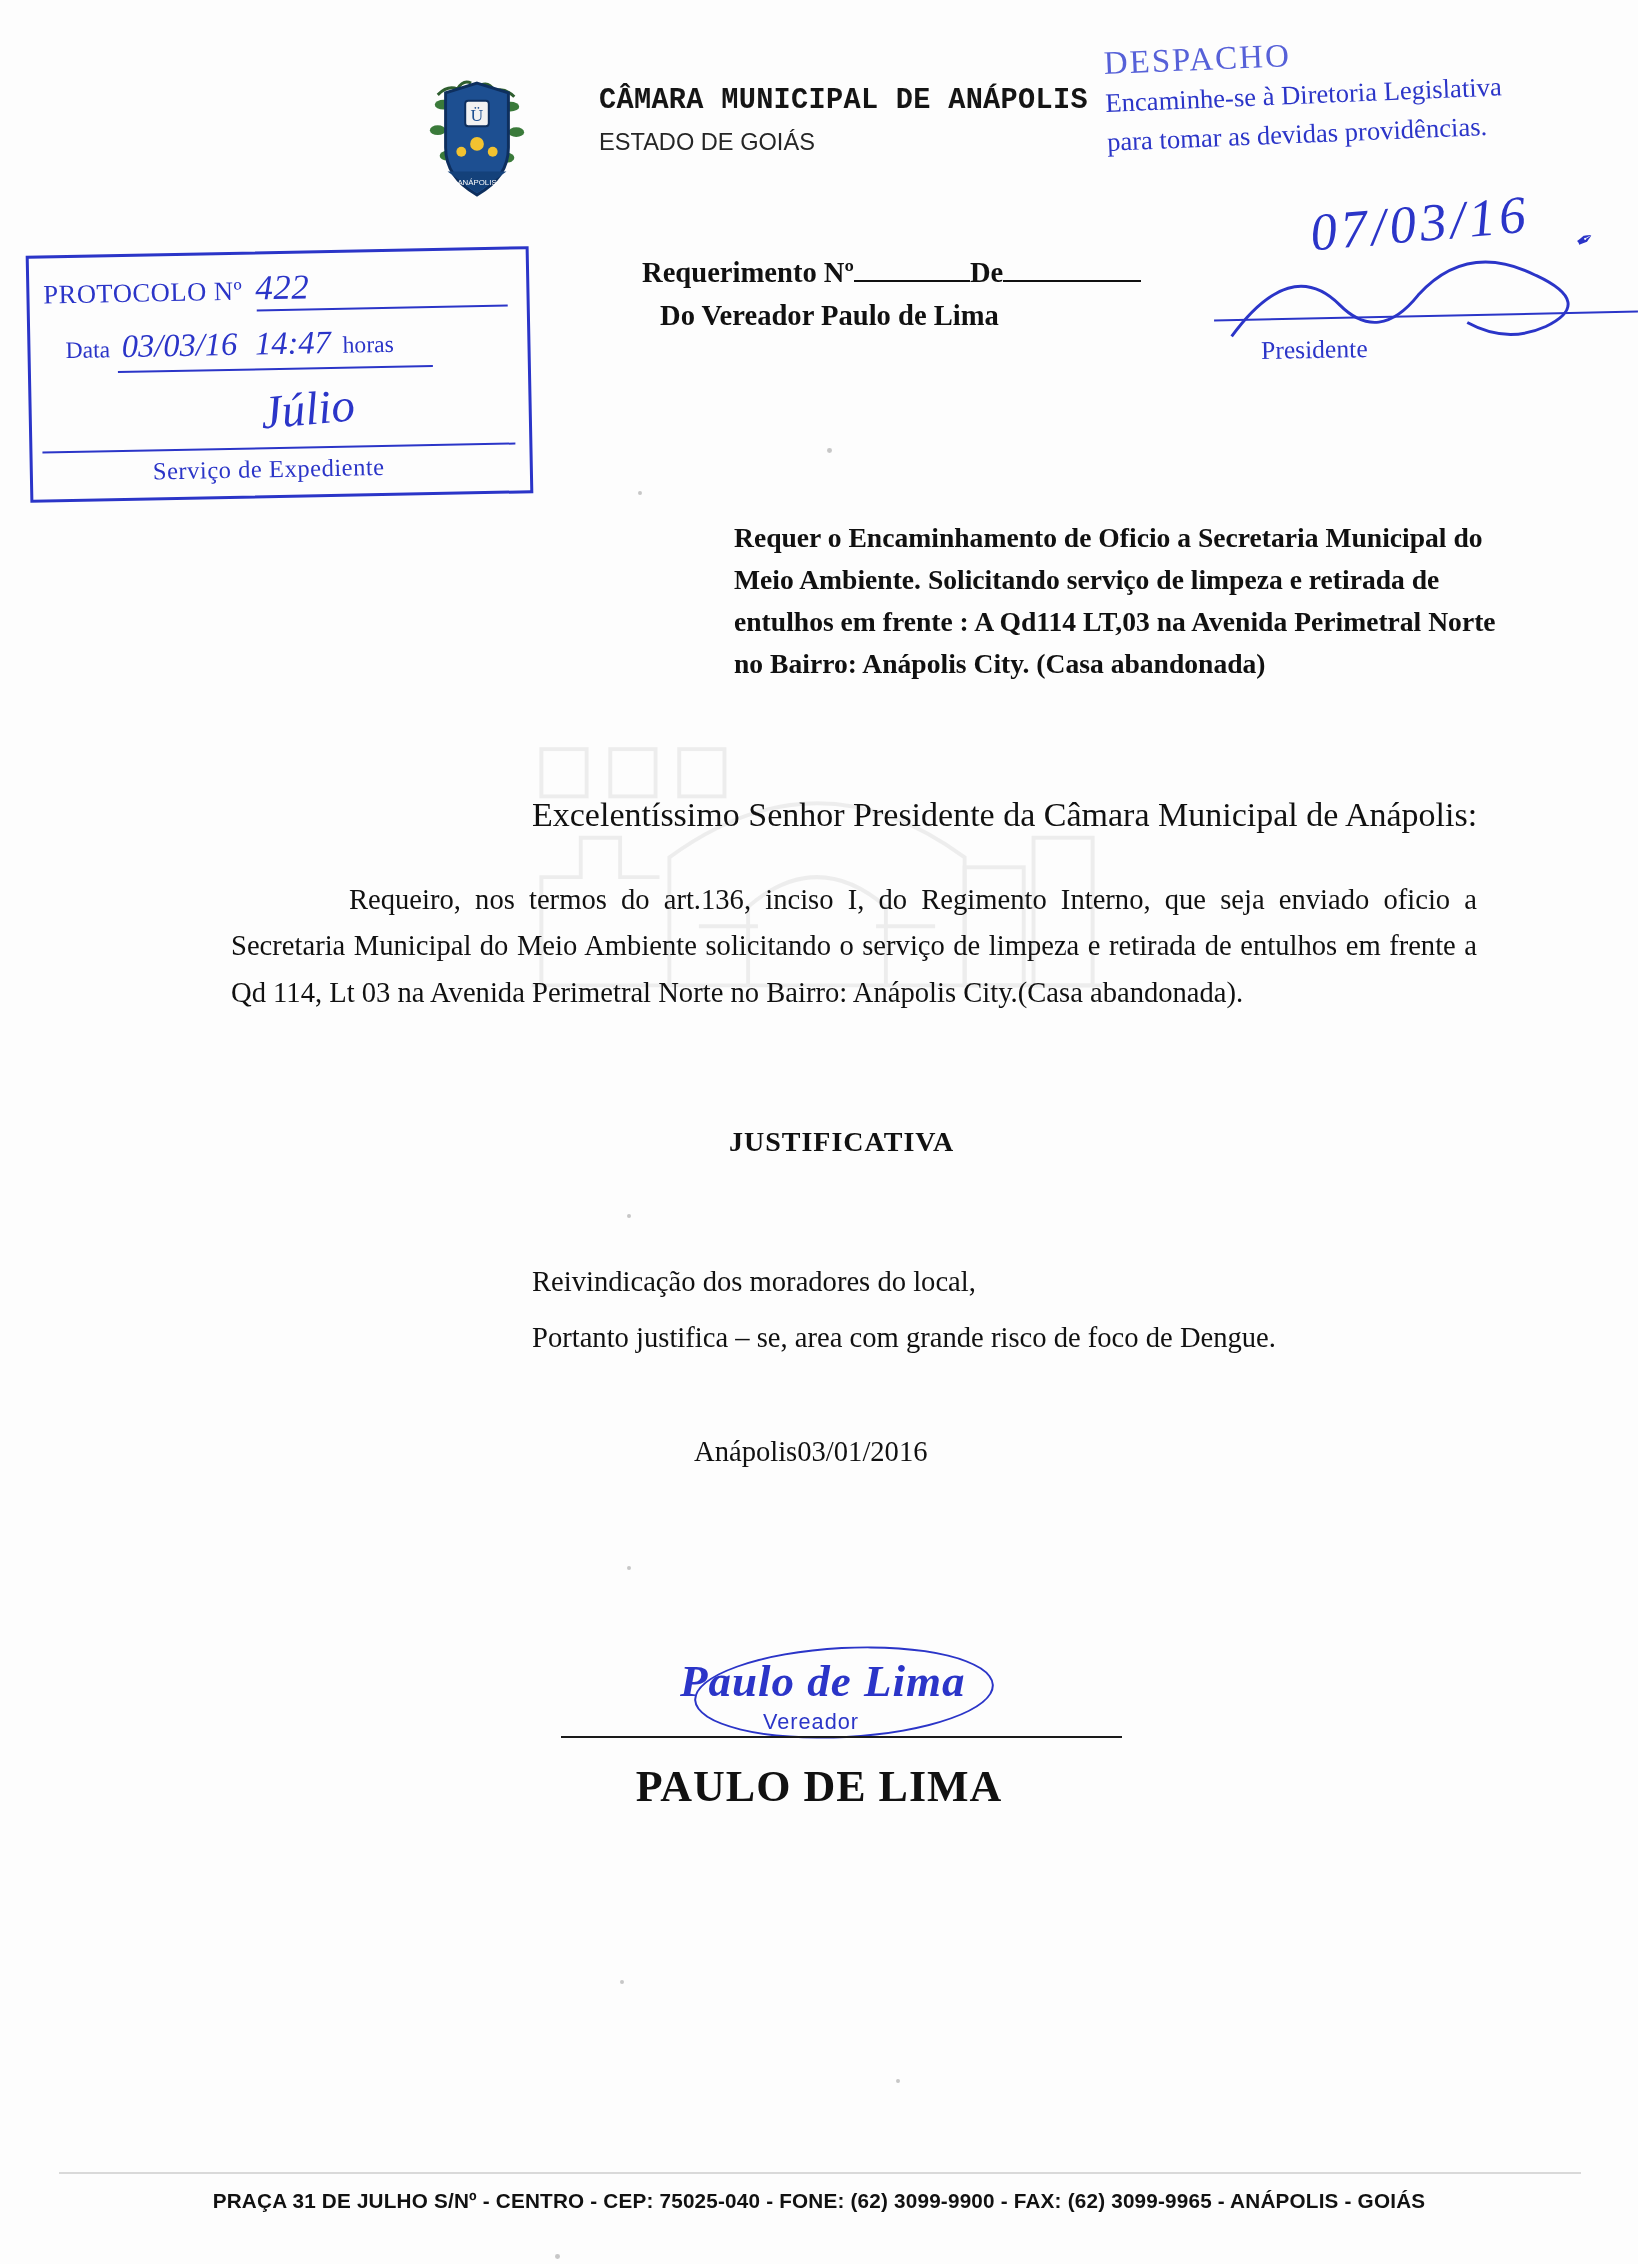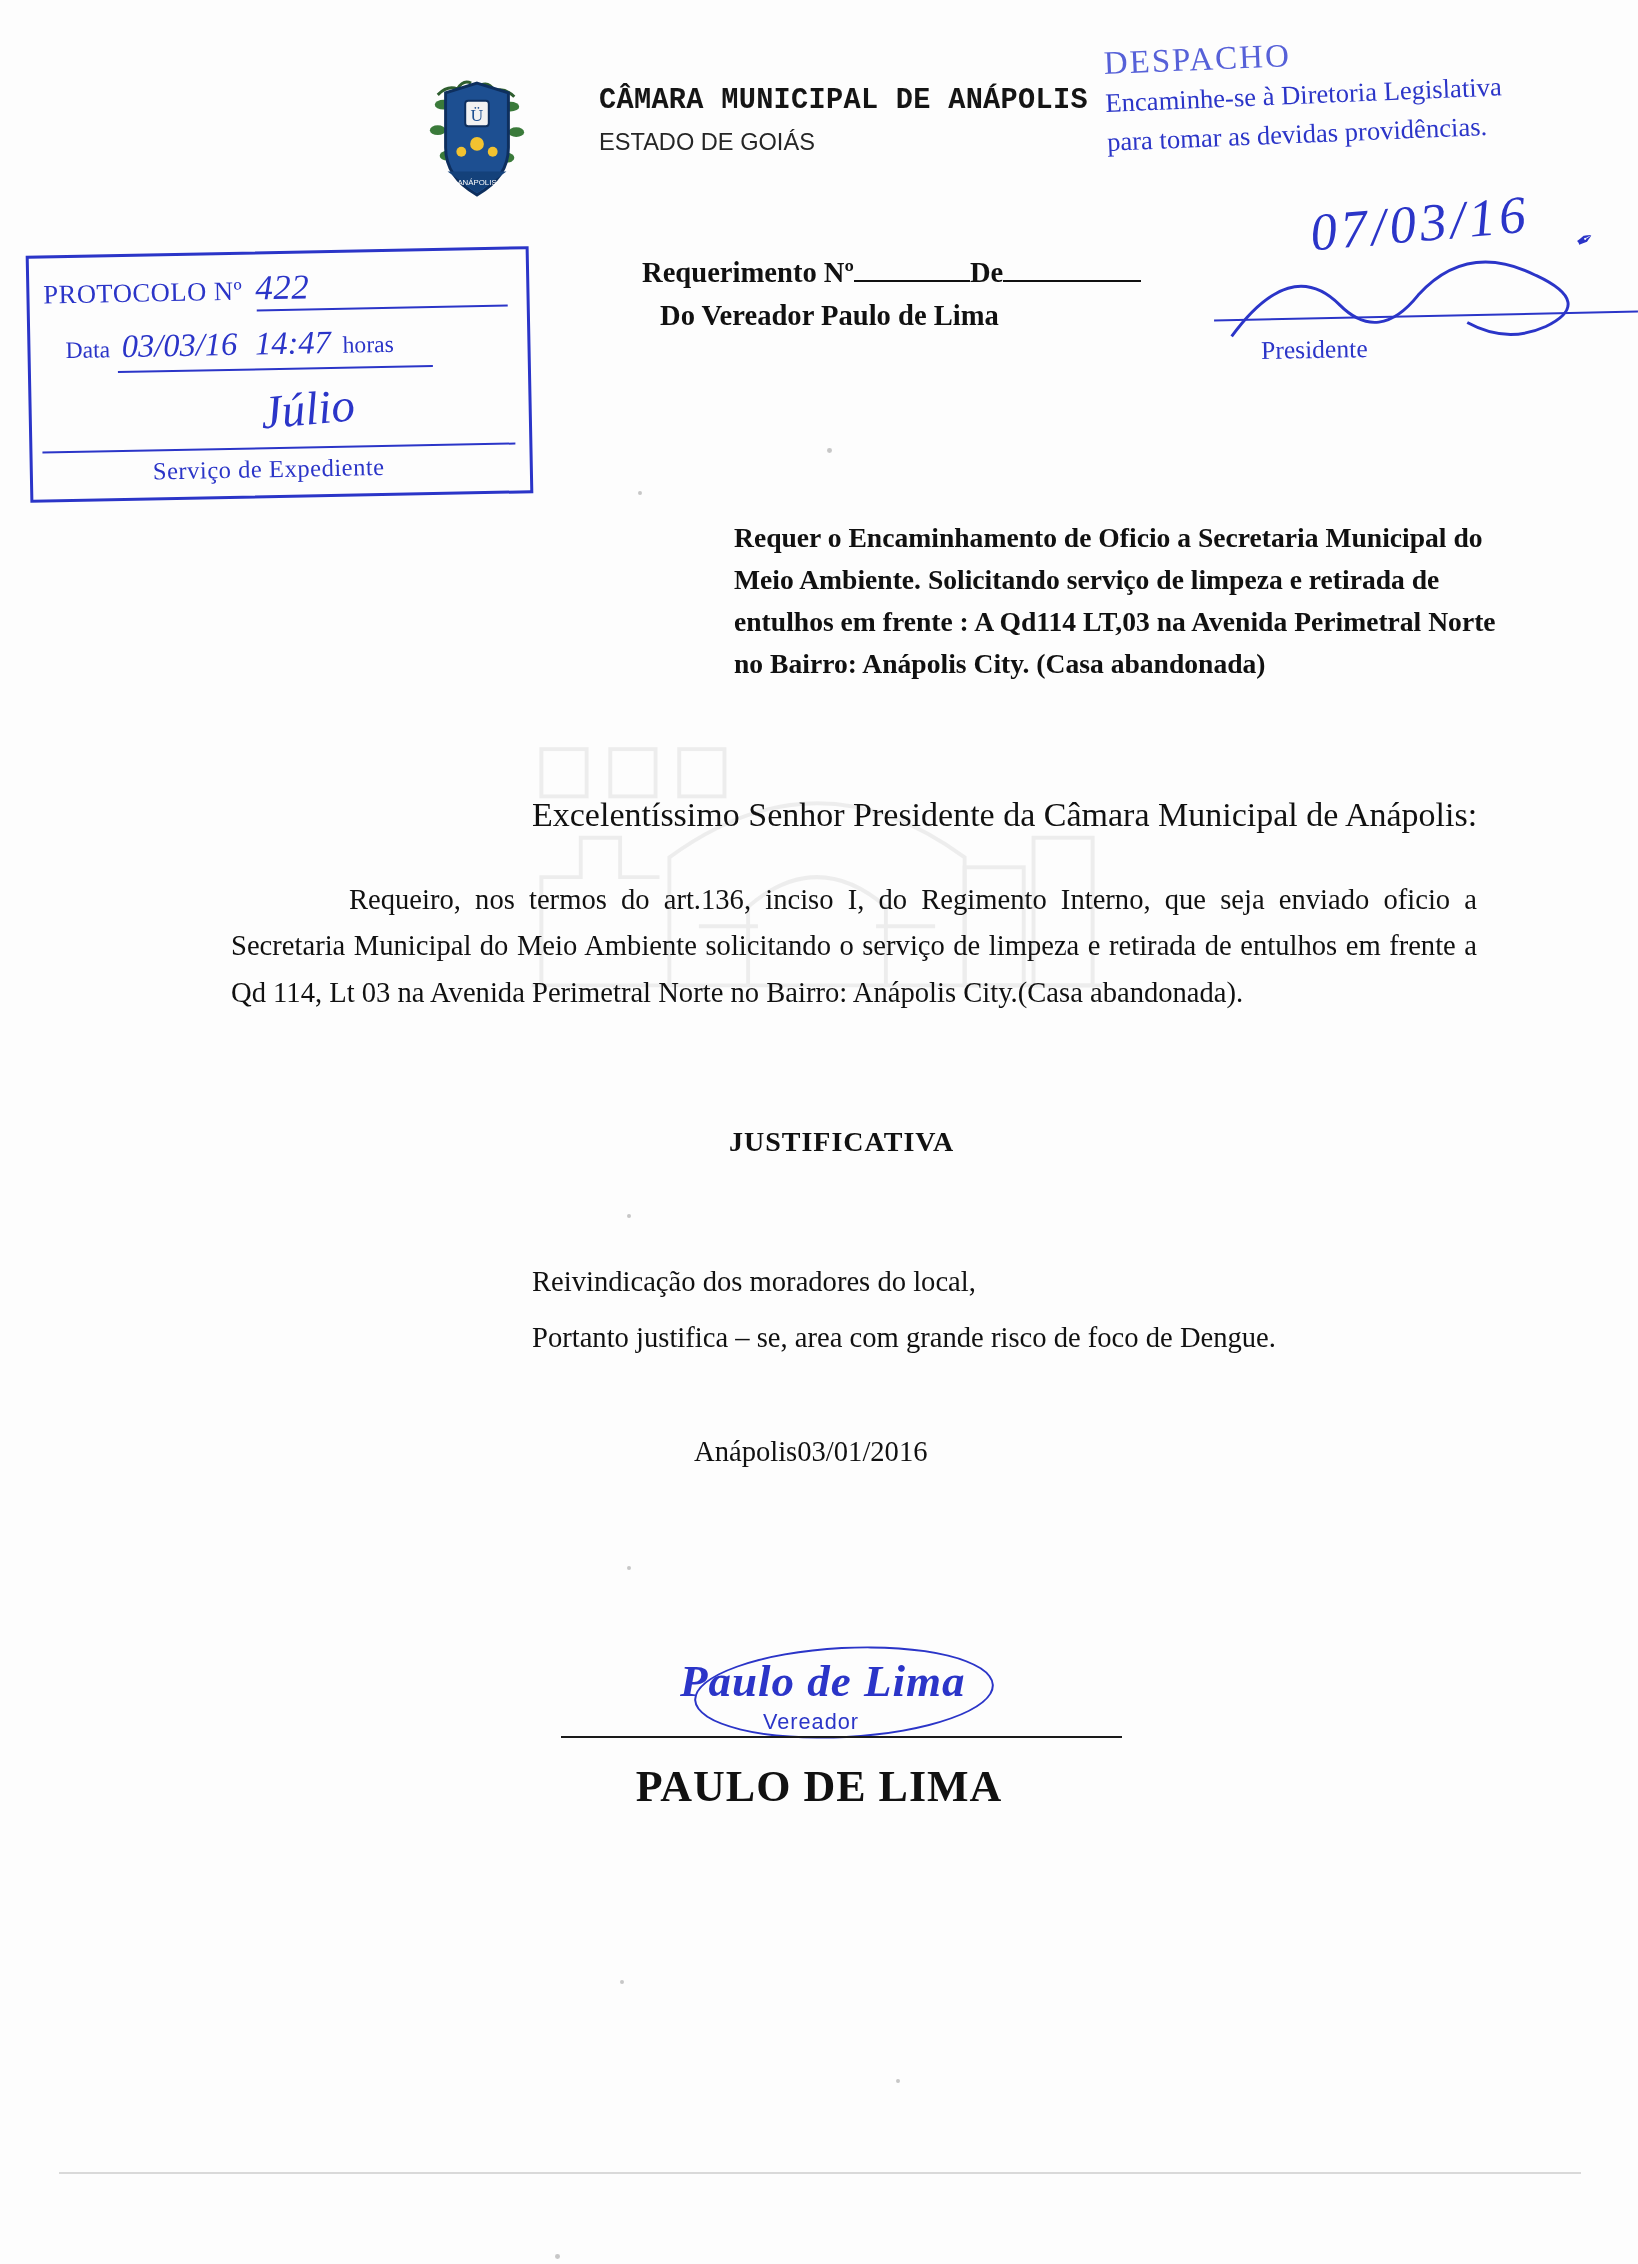--- a/index.html
+++ b/index.html
@@ -481,20 +481,21 @@
 
   <div class="cityDate">Anápolis03/01/2016</div>
 
   <div class="sig-ellipse"></div>
   <div class="sig-script">Paulo de Lima</div>
   <div class="sig-script-sub">Vereador</div>
   <div class="sig-line"></div>
   <div class="sig-name">PAULO DE LIMA</div>
 
   <div class="footer-rule"></div>
+  <div class="footer">PRAÇA 31 DE JULHO S/Nº - CENTRO - CEP: 75025-040 - FONE: (62) 3099-9900 - FAX: (62) 3099-9965 - ANÁPOLIS - GOIÁS</div>
 
   <div class="speck" style="left:827px;top:448px;width:4.9px;height:4.9px;"></div>
   <div class="speck" style="left:638px;top:491px;width:3.9px;height:3.9px;"></div>
   <div class="speck" style="left:627px;top:1214px;width:3.9px;height:3.9px;"></div>
   <div class="speck" style="left:627px;top:1566px;width:3.9px;height:3.9px;"></div>
   <div class="speck" style="left:620px;top:1980px;width:3.9px;height:3.9px;"></div>
   <div class="speck" style="left:555px;top:2254px;width:4.9px;height:4.9px;"></div>
   <div class="speck" style="left:896px;top:2079px;width:3.9px;height:3.9px;"></div>
 
 </div>

